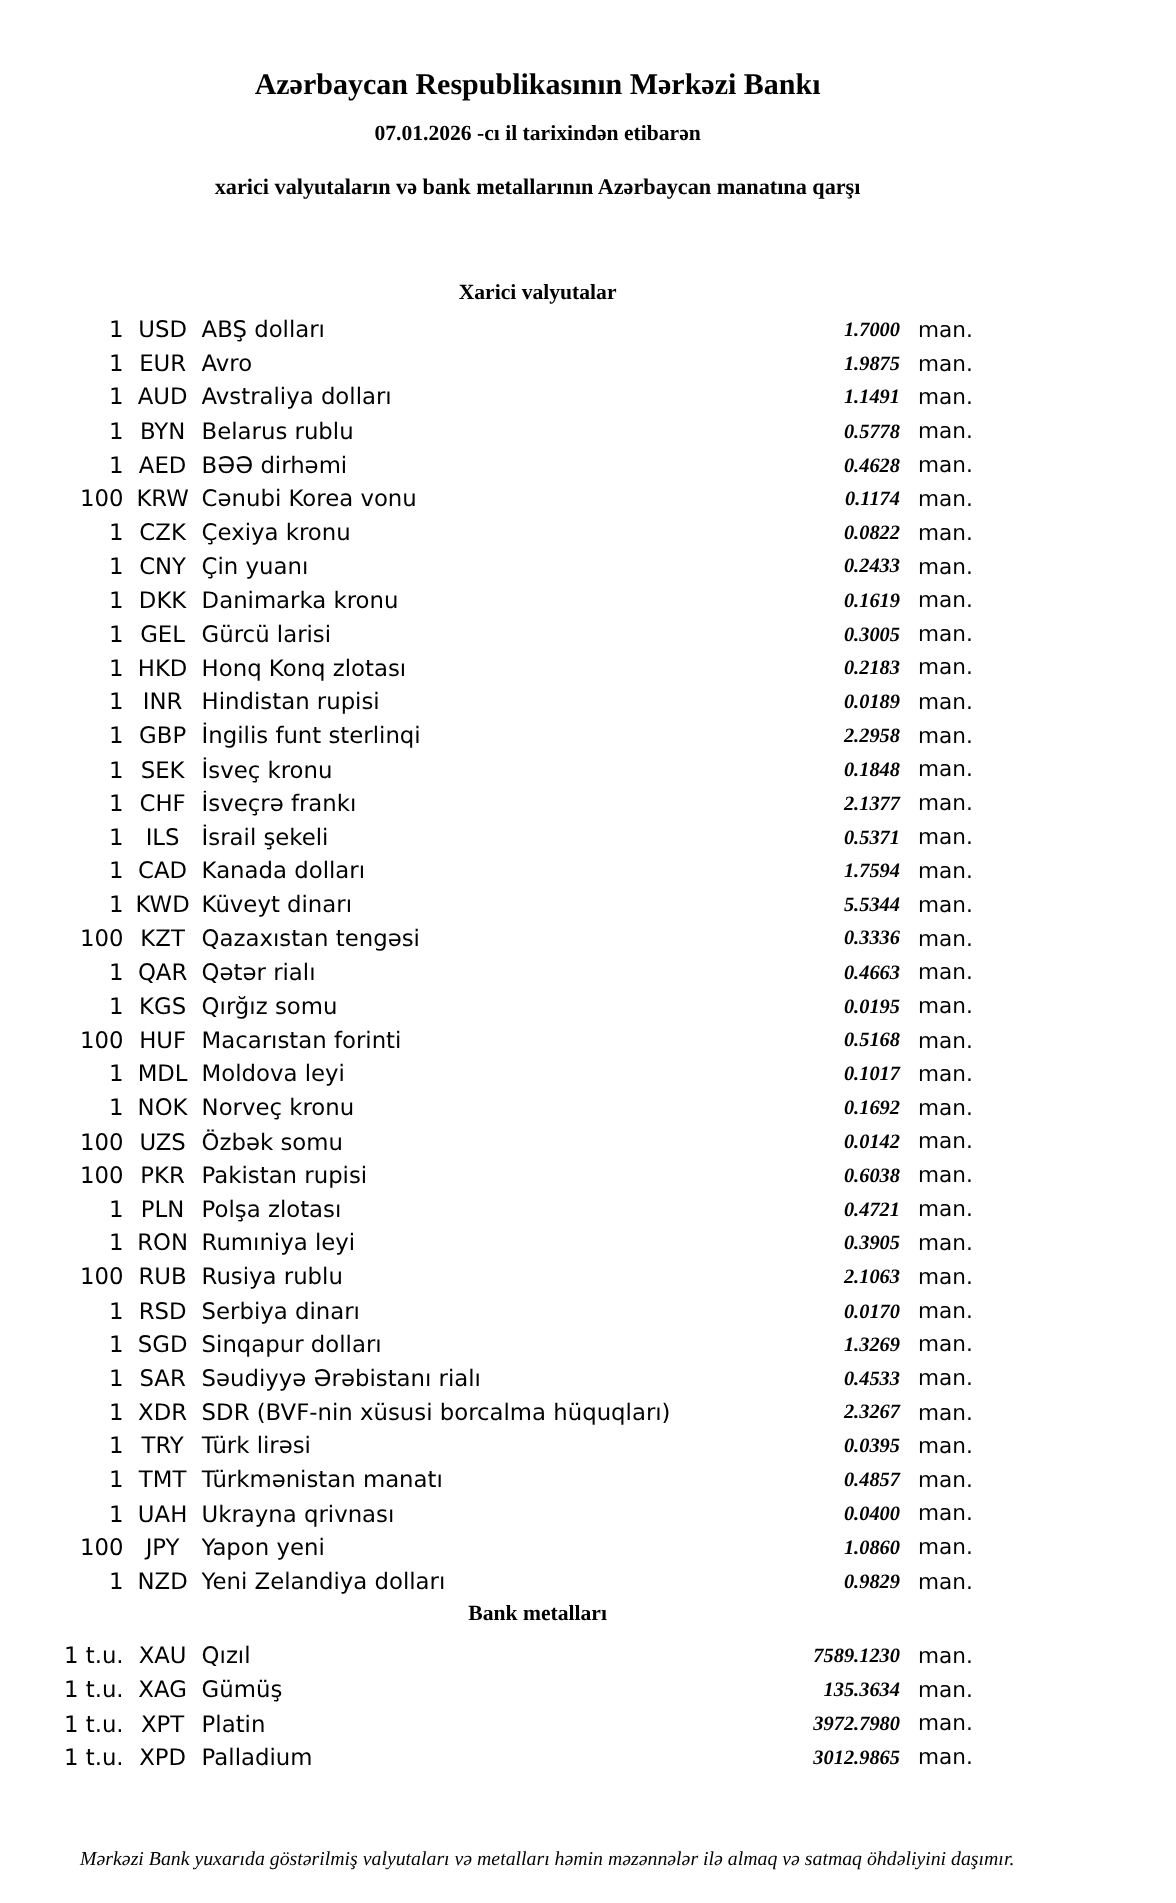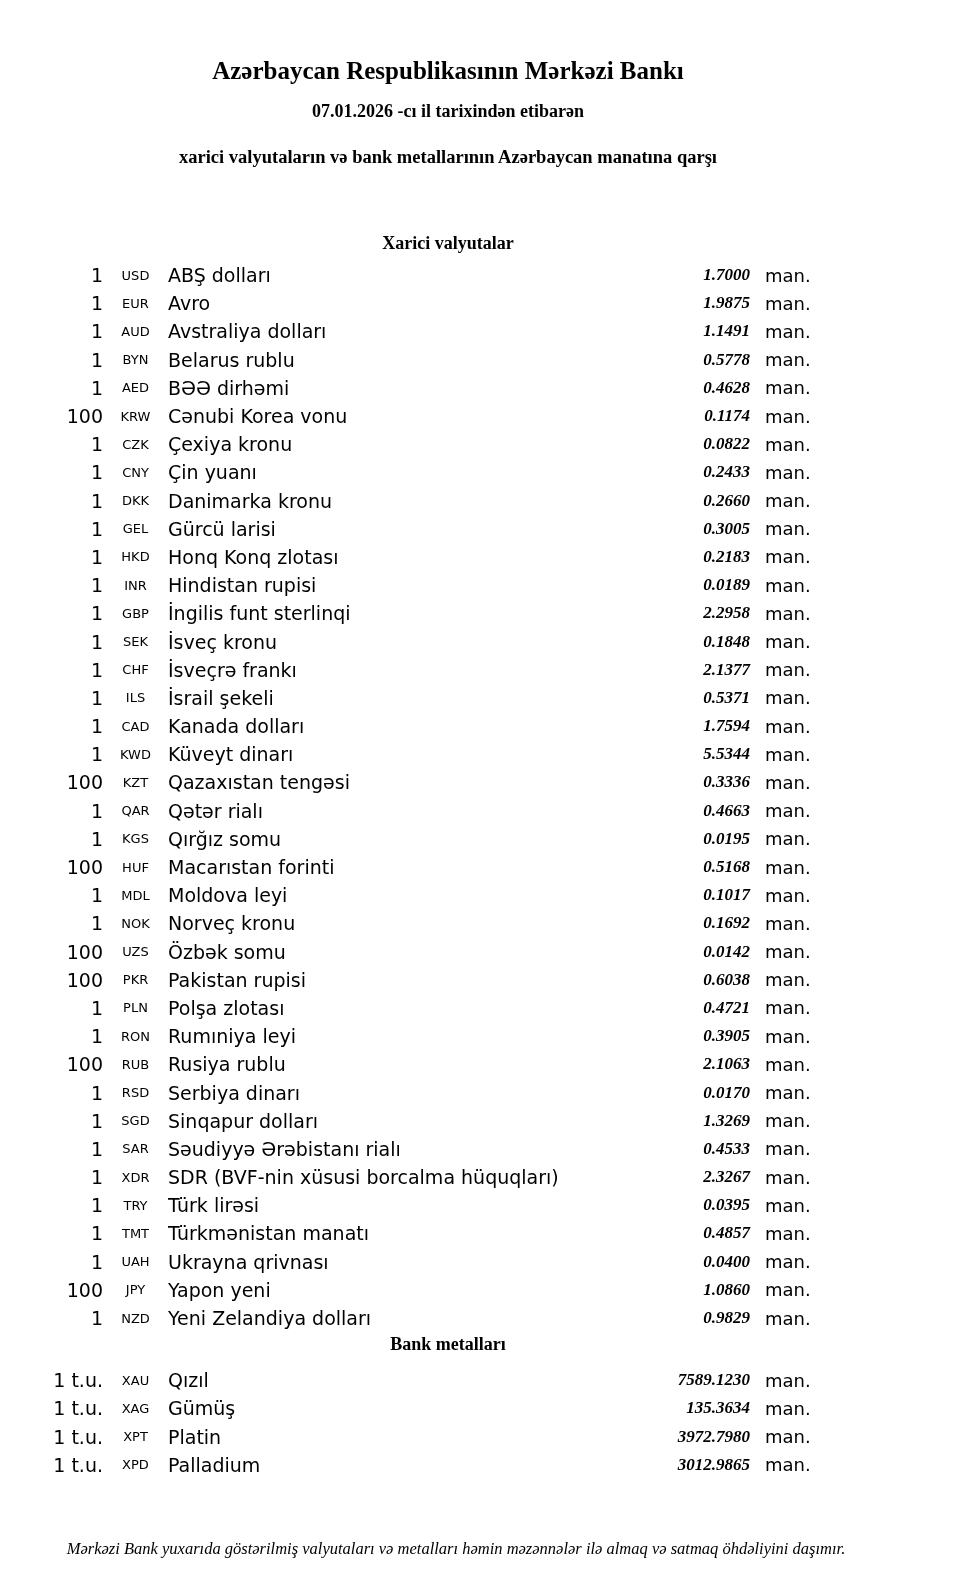--- a/index.html
+++ b/index.html
@@ -55,21 +55,21 @@
     height: 28.2px;
     padding-right: 80px;
   }
   .qty {
     text-align: right;
     font-size: 19px;
     white-space: nowrap;
   }
   .code {
     text-align: center;
-    font-size: 13px;
+    font-size: 19px;
     white-space: nowrap;
   }
   .name {
     text-align: left;
     font-size: 19px;
     white-space: nowrap;
     overflow: hidden;
   }
   .rate {
     text-align: right;
@@ -167,21 +167,21 @@
     <span class="code">CNY</span>
     <span class="name">Çin yuanı</span>
     <span class="rate">0.2433</span>
     <span class="man">man.</span>
   </div>
 
   <div class="row">
     <span class="qty">1</span>
     <span class="code">DKK</span>
     <span class="name">Danimarka kronu</span>
-    <span class="rate">0.2660</span>
+    <span class="rate">0.1619</span>
     <span class="man">man.</span>
   </div>
 
   <div class="row">
     <span class="qty">1</span>
     <span class="code">GEL</span>
     <span class="name">Gürcü larisi</span>
     <span class="rate">0.3005</span>
     <span class="man">man.</span>
   </div>

